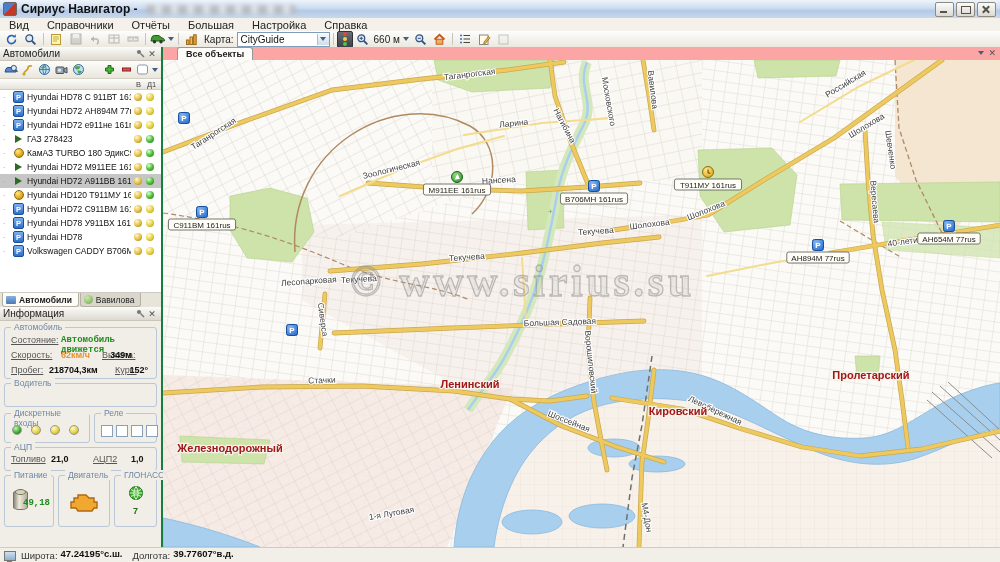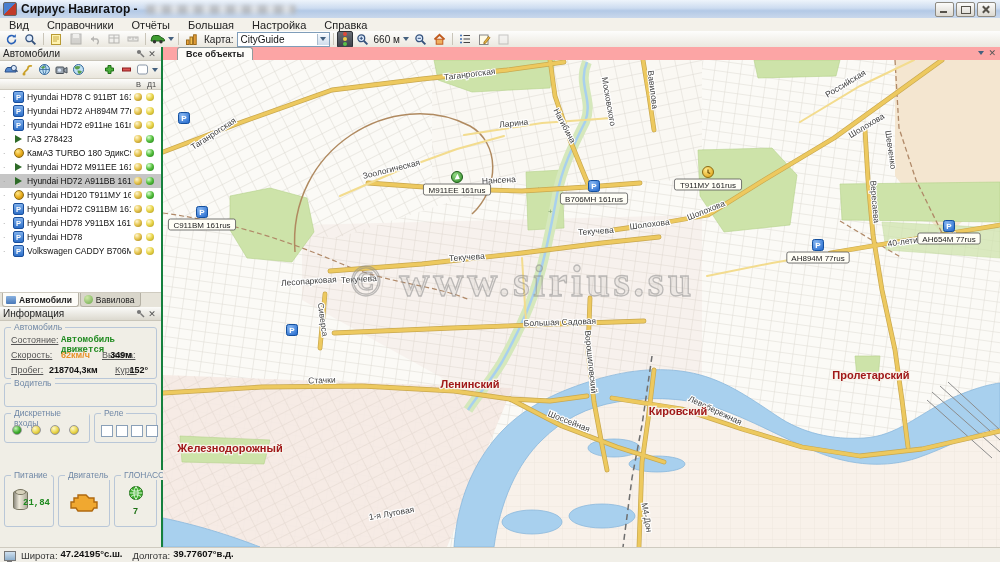--- a/index.html
+++ b/index.html
@@ -512,25 +512,32 @@
     <div class="grp" style="left:94px;top:92px;right:4px;height:28px">
       <legend>Реле</legend>
       <div id="relays">
           <span class="chk" style="left: 6px;"></span>
           <span class="chk" style="left: 21px;"></span>
           <span class="chk" style="left: 36px;"></span>
           <span class="chk" style="left: 51px;"></span>
         </div>
     </div>
 
+    <div class="grp" style="left:4px;top:126px;right:4px;height:22px">
+      <legend>АЦП</legend>
+      <span class="fl" style="left:6px;top:6px">Топливо</span>
+      <span class="fv" style="left:46px;top:6px">21,0</span>
+      <span class="fl" style="left:88px;top:6px">АЦП2</span>
+      <span class="fv" style="left:126px;top:6px">1,0</span>
+    </div>
 
     <div class="grp" style="left:4px;top:154px;width:48px;height:50px">
       <legend>Питание</legend>
       <div id="battery"></div>
-      <span class="fv green" style="right:3px;top:22px">21,84</span>
+      <span class="fv green" style="right:3px;top:22px">49,18</span>
     </div>
     <div class="grp" style="left:58px;top:154px;width:50px;height:50px">
       <legend>Двигатель</legend>
       <svg width="32" height="24" viewBox="0 0 32 24" style="position:absolute;left:9px;top:14px">
         <path d="M6 8 L10 8 L10 5 L18 5 L21 8 L26 8 L26 12 L29 12 L29 18 L26 18 L24 21 L10 21 L8 18 L3 18 L3 12 L6 12 Z" fill="#f0a830" stroke="#b06a10" stroke-width="1.4"></path>
       </svg>
     </div>
     <div class="grp" style="left:114px;top:154px;right:4px;height:50px">
       <legend>ГЛОНАСС/GPS</legend>
       <svg id="gps-globe" width="16" height="16" viewBox="0 0 16 16">

